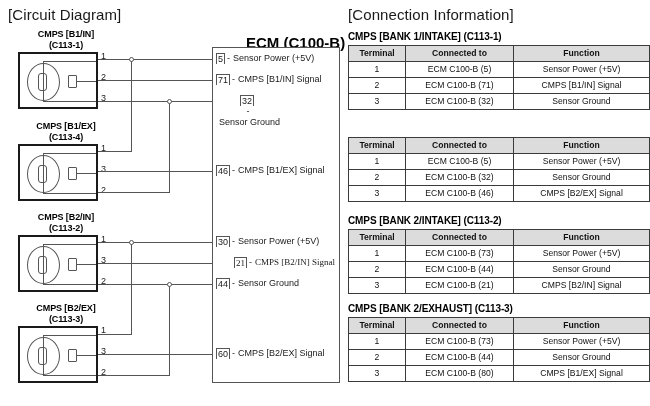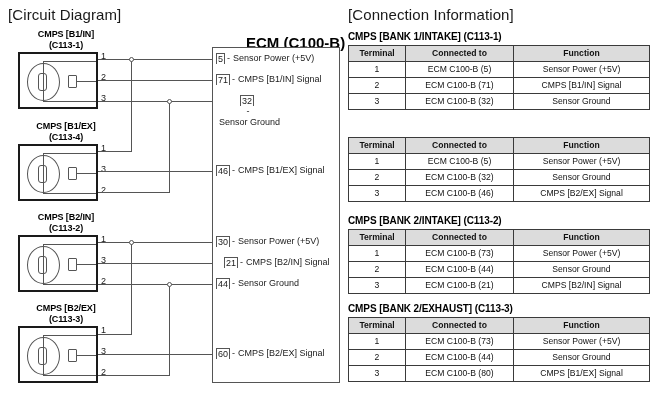--- a/index.html
+++ b/index.html
@@ -291,21 +291,21 @@
       <span>-</span>
       <span style="margin-left:3px;">CMPS [B1/EX] Signal</span>
     </div>
 
     <div class="ecm-pin" style="left:216px; top:236px;">
       <span class="pin-tag">30</span>
       <span>-</span>
       <span style="margin-left:3px;">Sensor Power (+5V)</span>
     </div>
 
-    <div class="ecm-pin" style="left:224px; top:257px;">
+    <div class="ecm-pin" style="left:234px; top:257px;font-family:Liberation Serif, serif;">
       <span class="pin-tag">21</span>
       <span>-</span>
       <span style="margin-left:3px;">CMPS [B2/IN] Signal</span>
     </div>
 
     <div class="ecm-pin" style="left:216px; top:278px;">
       <span class="pin-tag">44</span>
       <span>-</span>
       <span style="margin-left:3px;">Sensor Ground</span>
     </div>

